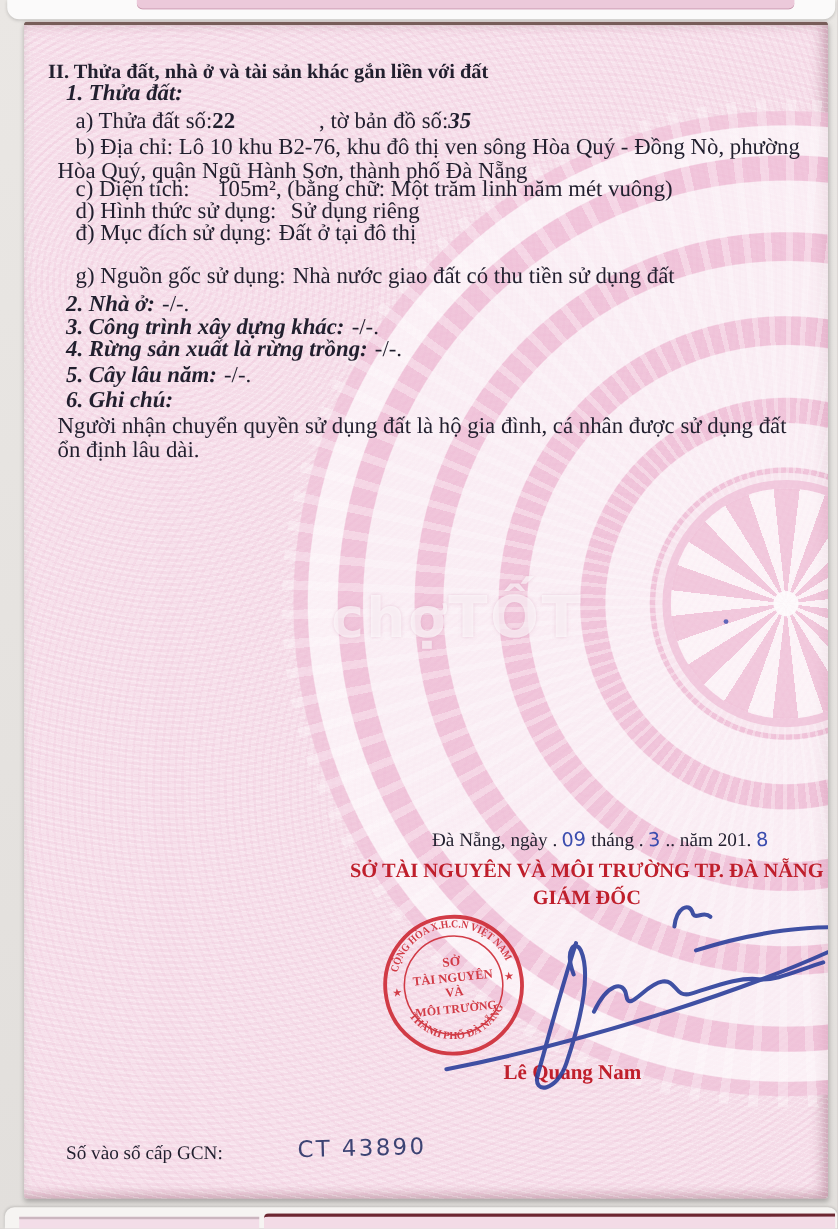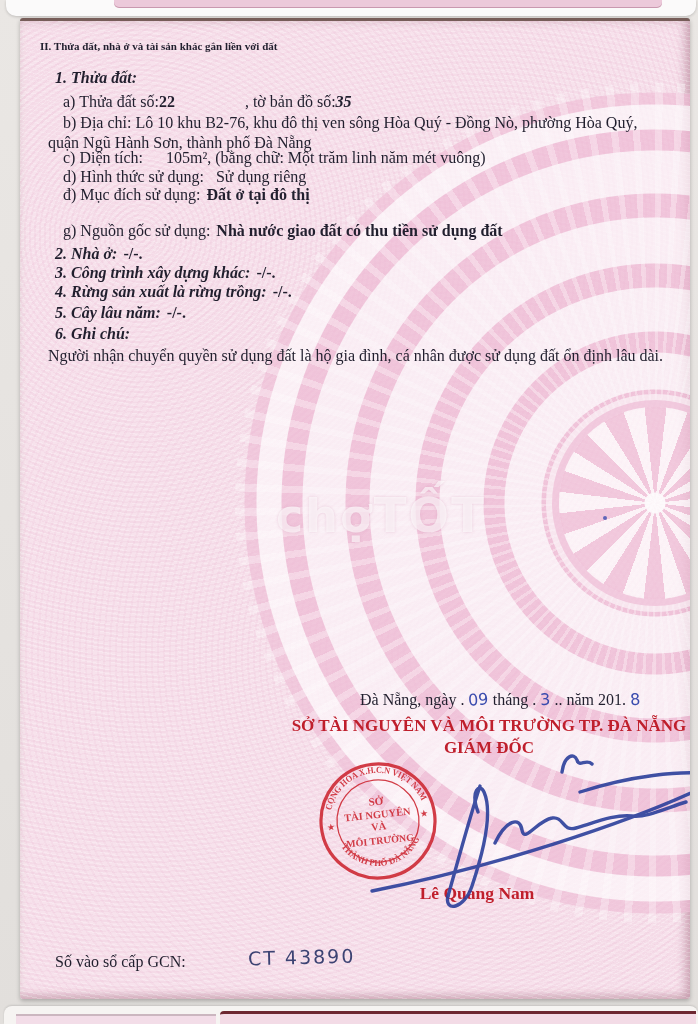--- a/index.html
+++ b/index.html
@@ -56,28 +56,28 @@
   .chotot{position:absolute;left:256px;top:466px;z-index:2;font-family:"DejaVu Sans",sans-serif;
           font-weight:bold;color:rgba(255,255,255,.62);letter-spacing:2px;
           text-shadow:0 0 3px rgba(205,140,175,.35);}
   .chotot .lc{font-size:46px;}
   .chotot .uc{font-size:48px;}
 
   .ink-dot{position:absolute;left:583px;top:495px;width:4px;height:4px;border-radius:50%;
            background:#3b4db0;opacity:.8;z-index:4;}
 
   
-  .t{position:absolute;font-size:16px;color:#211f2e;white-space:nowrap;z-index:4;line-height:19px;}
+  .t{position:absolute;font-size:19px;color:#211f2e;white-space:nowrap;z-index:4;line-height:19px;}
   .b{font-weight:bold;}
   .bi{font-weight:bold;font-style:italic;}
   .wrap{white-space:normal;}
-  .ml6{margin-left:6px;font-weight:bold;}  .ml12{margin-left:12px;} .ml13{margin-left:23px;}
+  .ml6{margin-left:6px;}  .ml12{margin-left:12px;} .ml13{margin-left:23px;}
   .ml18{margin-left:0;} .ml60{font-style:italic;} .ml70{margin-left:70px;}
 
-  #title{left:20px;top:16px;font-size:11px;}
+  #title{left:20px;top:29px;font-size:17px;}
   #h1{left:35px;top:47px;}
   #row-a{left:43px;top:71px;}
   #row-b{left:28px;top:92px;width:620px;text-indent:15px;line-height:20px;}
   #row-c{left:43px;top:127px;}
   #row-d{left:43px;top:146px;}
   #row-dd{left:43px;top:164px;}
   #row-e{left:43px;top:182px;}
   #row-g{left:43px;top:200px;}
   #s2{left:35px;top:223px;}
   #s3{left:35px;top:242px;}

